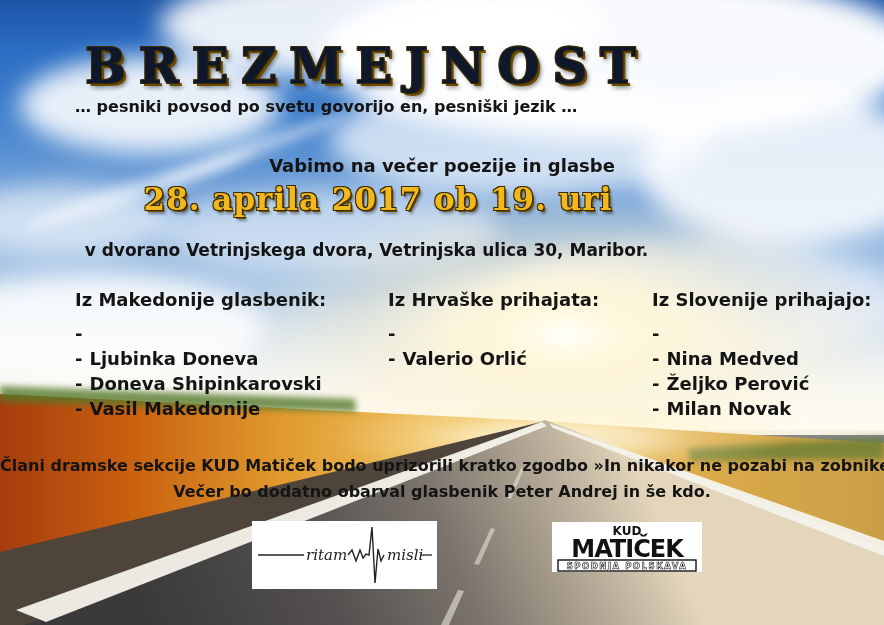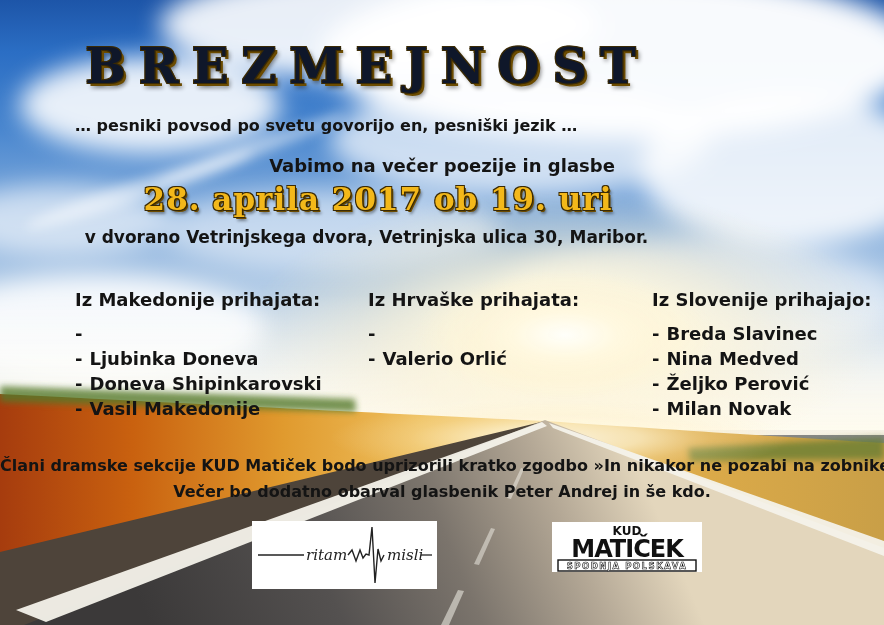--- a/index.html
+++ b/index.html
@@ -6,34 +6,34 @@
   .page{position:relative;width:884px;height:625px;overflow:hidden;
         font-family:"DejaVu Sans",sans-serif;}
   .bg{position:absolute;top:0;left:0;z-index:0;}
   .layer{position:absolute;z-index:1;color:#141414;}
 
   .title{left:62px;top:38px;width:610px;text-align:center;
          font-family:"DejaVu Serif",serif;font-weight:bold;font-size:48px;
          letter-spacing:13px;color:#0f172a;white-space:nowrap;
          text-shadow:-1px -1px 0 #3a2a05,1px -1px 0 #3a2a05,-1px 1px 0 #3a2a05,
                      1px 1px 0 #3a2a05,3px 3px 0 #6b4b00,4px 5px 4px rgba(0,0,0,.45);}
-  .subtitle{left:75px;top:116px;font-size:16px;font-weight:bold;white-space:nowrap;}
+  .subtitle{left:75px;top:97px;font-size:16px;font-weight:bold;white-space:nowrap;}
   .invitation{left:0;top:155px;width:884px;text-align:center;font-size:18px;
               font-weight:bold;white-space:nowrap;}
   .datetime{left:0;top:181px;width:756px;text-align:center;
             font-family:"DejaVu Serif",serif;font-weight:bold;font-size:31px;
             letter-spacing:1px;color:#f3b81a;white-space:nowrap;
             text-shadow:-1px -1px 0 #3a2a05,1px -1px 0 #3a2a05,-1px 1px 0 #3a2a05,
                         1px 1px 0 #3a2a05,2px 2px 0 #6b4b00,3px 4px 3px rgba(0,0,0,.4);}
-  .venue{left:0;top:227px;width:733px;text-align:center;font-size:17px;
+  .venue{left:0;top:240px;width:733px;text-align:center;font-size:17px;
          font-weight:bold;white-space:nowrap;}
 
   .col{top:290px;}
   .col-1{left:75px;}
-  .col-2{left:368px;}
+  .col-2{left:388px;}
   .col-3{left:652px;}
   .col-heading{font-size:18px;font-weight:bold;line-height:20px;margin-bottom:14px;
                white-space:nowrap;}
   .poet-row{font-size:18px;font-weight:bold;line-height:19px;margin-bottom:6px;
             display:flex;gap:7px;white-space:nowrap;}
 
   .notes{left:0;top:453px;width:884px;text-align:center;font-size:16px;
          font-weight:bold;line-height:26px;}
   .notes div{white-space:nowrap;}
 
@@ -136,21 +136,21 @@
 
   <div class="layer subtitle">… pesniki povsod po svetu govorijo en, pesniški jezik …</div>
 
   <div class="layer invitation">Vabimo na večer poezije in glasbe</div>
 
   <div class="layer datetime">28. aprila 2017 ob 19. uri</div>
 
   <div class="layer venue">v dvorano Vetrinjskega dvora, Vetrinjska ulica 30, Maribor.</div>
 
   <div class="layer col col-1">
-    <div class="col-heading">Iz Makedonije prihajata:</div>
+    <div class="col-heading">Iz Makedonije glasbenik:</div>
     <div class="poet-row">
       <span>-</span>
     </div>
     <div class="poet-row">
       <span>-</span>
       <span>Ljubinka Doneva</span>
     </div>
     <div class="poet-row">
       <span>-</span>
       <span>Doneva Shipinkarovski</span>
@@ -169,21 +169,20 @@
     <div class="poet-row">
       <span>-</span>
       <span>Valerio Orlić</span>
     </div>
   </div>
 
   <div class="layer col col-3">
     <div class="col-heading">Iz Slovenije prihajajo:</div>
     <div class="poet-row">
       <span>-</span>
-      <span>Breda Slavinec</span>
     </div>
     <div class="poet-row">
       <span>-</span>
       <span>Nina Medved</span>
     </div>
     <div class="poet-row">
       <span>-</span>
       <span>Željko Perović</span>
     </div>
     <div class="poet-row">

